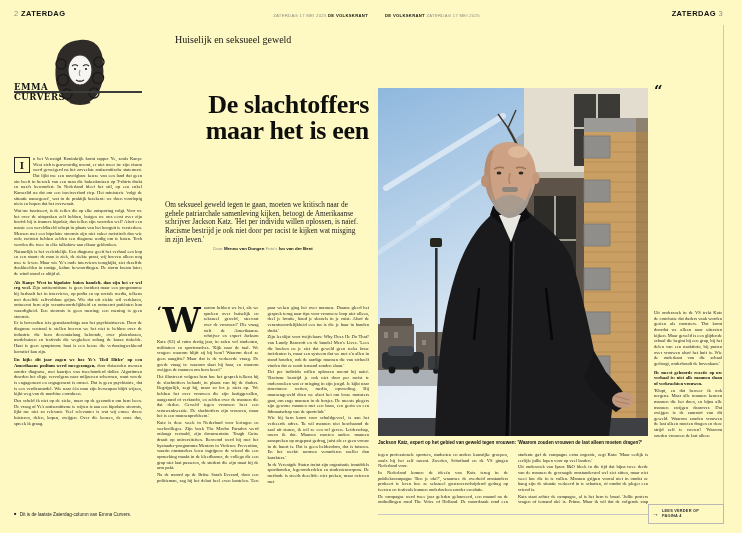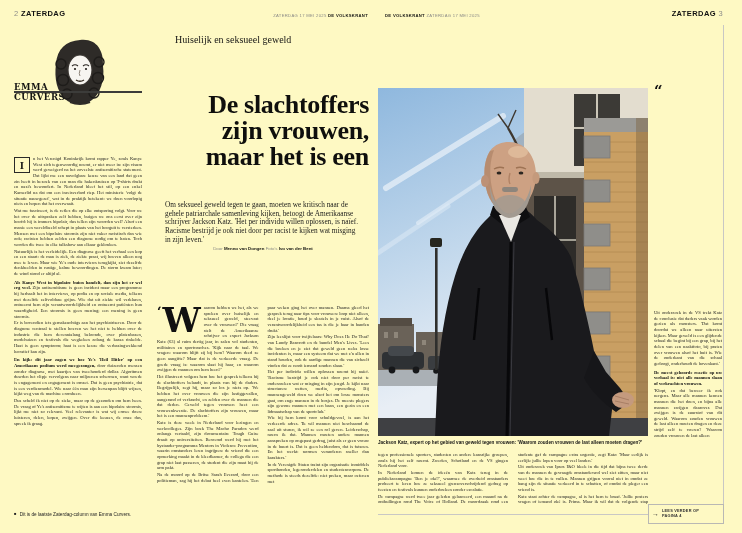--- a/index.html
+++ b/index.html
@@ -115,21 +115,20 @@
 
   <div class="abs footnote" style="left:14px;top:511px;width:140px;">
     <span class="sq">■</span>
     <span>Dit is de laatste Zaterdag-column van Emma Curvers.</span>
   </div>
 
   <div class="abs rubric" style="left:175px;top:34px;">Huiselijk en seksueel geweld</div>
 
   <div class="abs headline" style="left:157px;top:92px;width:212px;">
     <span>De slachtoffers</span>
-    <span>zijn vrouwen,</span>
     <span>maar het is een</span>
   </div>
 
   <div class="abs standfirst" style="left:165px;top:201px;width:196px;">Om seksueel geweld tegen te gaan, moeten we kritisch naar de gehele patriarchale samenleving kijken, betoogt de Amerikaanse schrijver Jackson Katz. 'Het per individu willen oplossen, is naïef. Racisme bestrijd je ook niet door per racist te kijken wat misging in zijn leven.'</div>
 
   <div class="abs byline" style="left:157px;top:246px;width:212px;">
     <span>Door </span><b>Menno van Dongen</b><span>  Foto's </span><b>Ivo van der Bent</b>
   </div>
 
   <div class="abs tinytext bodycols" style="left:157px;top:305px;width:212px;height:206px;">

